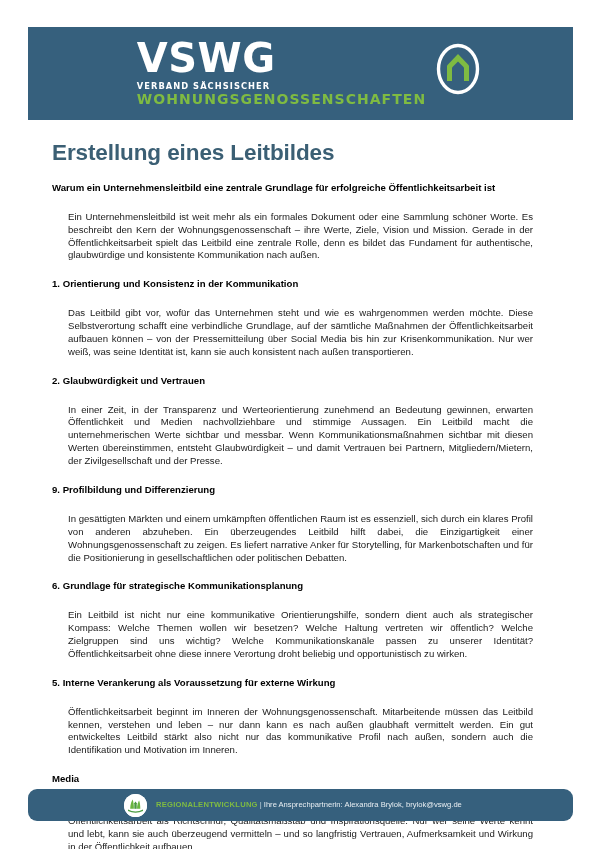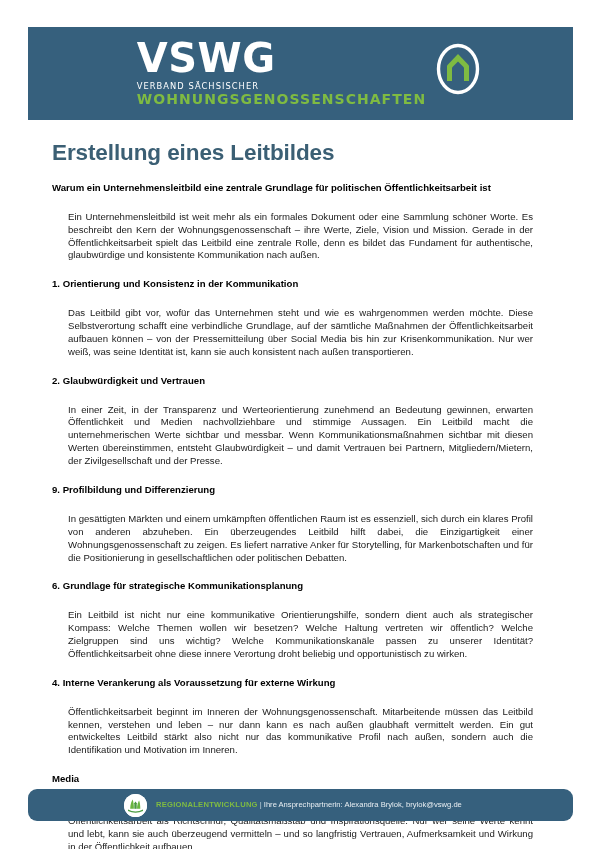--- a/index.html
+++ b/index.html
@@ -56,21 +56,21 @@
     font-weight: bold;
     font-size: 40px;
     letter-spacing: 0.5px;
     color: #ffffff;
     line-height: 1;
     margin-bottom: 3px;
   }
 
   .logo-sub1 {
     font-family: "DejaVu Sans", sans-serif;
-    font-weight: normal;
+    font-weight: bold;
     font-size: 8.3px;
     letter-spacing: 1.05px;
     color: #ffffff;
     line-height: 1.25;
     white-space: nowrap;
   }
 
   .logo-sub2 {
     font-family: "DejaVu Sans", sans-serif;
     font-weight: bold;
@@ -209,21 +209,21 @@
         </svg>
       </span>
     </div>
   </div>
 
   <div class="content">
 
     <h1 class="doc-title">Erstellung eines Leitbildes</h1>
 
     <div class="block">
-      <p class="sec-heading">Warum ein Unternehmensleitbild eine zentrale Grundlage für politischen Öffentlichkeitsarbeit ist</p>
+      <p class="sec-heading">Warum ein Unternehmensleitbild eine zentrale Grundlage für erfolgreiche Öffentlichkeitsarbeit ist</p>
       <p class="sec-body">Ein Unternehmensleitbild ist weit mehr als ein formales Dokument oder eine Sammlung schöner Worte. Es beschreibt den Kern der Wohnungsgenossenschaft – ihre Werte, Ziele, Vision und Mission. Gerade in der Öffentlichkeitsarbeit spielt das Leitbild eine zentrale Rolle, denn es bildet das Fundament für authentische, glaubwürdige und konsistente Kommunikation nach außen.</p>
     </div>
 
     <div class="block">
       <p class="sec-heading">1. Orientierung und Konsistenz in der Kommunikation</p>
       <p class="sec-body">Das Leitbild gibt vor, wofür das Unternehmen steht und wie es wahrgenommen werden möchte. Diese Selbstverortung schafft eine verbindliche Grundlage, auf der sämtliche Maßnahmen der Öffentlichkeitsarbeit aufbauen können – von der Pressemitteilung über Social Media bis hin zur Krisenkommunikation. Nur wer weiß, was seine Identität ist, kann sie auch konsistent nach außen transportieren.</p>
     </div>
 
     <div class="block">
       <p class="sec-heading">2. Glaubwürdigkeit und Vertrauen</p>
@@ -234,21 +234,21 @@
       <p class="sec-heading">9. Profilbildung und Differenzierung</p>
       <p class="sec-body">In gesättigten Märkten und einem umkämpften öffentlichen Raum ist es essenziell, sich durch ein klares Profil von anderen abzuheben. Ein überzeugendes Leitbild hilft dabei, die Einzigartigkeit einer Wohnungsgenossenschaft zu zeigen. Es liefert narrative Anker für Storytelling, für Markenbotschaften und für die Positionierung in gesellschaftlichen oder politischen Debatten.</p>
     </div>
 
     <div class="block">
       <p class="sec-heading">6. Grundlage für strategische Kommunikationsplanung</p>
       <p class="sec-body">Ein Leitbild ist nicht nur eine kommunikative Orientierungshilfe, sondern dient auch als strategischer Kompass: Welche Themen wollen wir besetzen? Welche Haltung vertreten wir öffentlich? Welche Zielgruppen sind uns wichtig? Welche Kommunikationskanäle passen zu unserer Identität? Öffentlichkeitsarbeit ohne diese innere Verortung droht beliebig und opportunistisch zu wirken.</p>
     </div>
 
     <div class="block">
-      <p class="sec-heading">4. Interne Verankerung als Voraussetzung für externe Wirkung</p>
+      <p class="sec-heading">5. Interne Verankerung als Voraussetzung für externe Wirkung</p>
       <p class="sec-body">Öffentlichkeitsarbeit beginnt im Inneren der Wohnungsgenossenschaft. Mitarbeitende müssen das Leitbild kennen, verstehen und leben – nur dann kann es nach außen glaubhaft vermittelt werden. Ein gut entwickeltes Leitbild stärkt also nicht nur das kommunikative Profil nach außen, sondern auch die Identifikation und Motivation im Inneren.</p>
     </div>
 
     <div class="block">
       <p class="sec-heading">Media</p>
       <p class="sec-body">Ein Unternehmensleitbild ist die kommunikative DNA eines Unternehmens. Es dient in der Öffentlichkeitsarbeit als Richtschnur, Qualitätsmaßstab und Inspirationsquelle. Nur wer seine Werte kennt und lebt, kann sie auch überzeugend vermitteln – und so langfristig Vertrauen, Aufmerksamkeit und Wirkung in der Öffentlichkeit aufbauen.</p>
     </div>
 
   </div>
 

